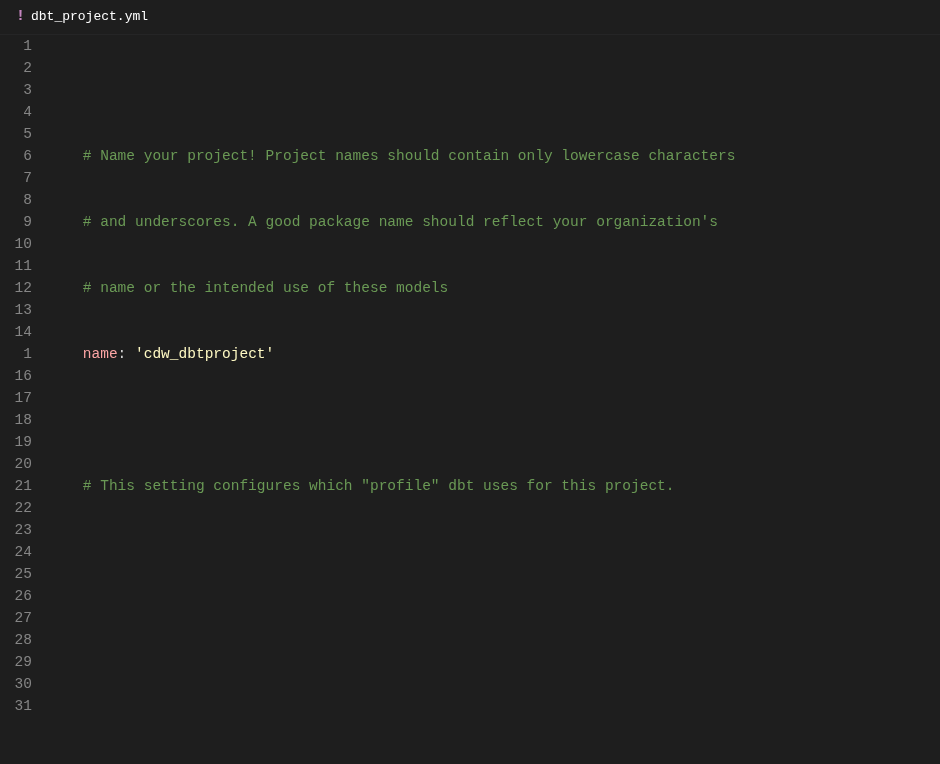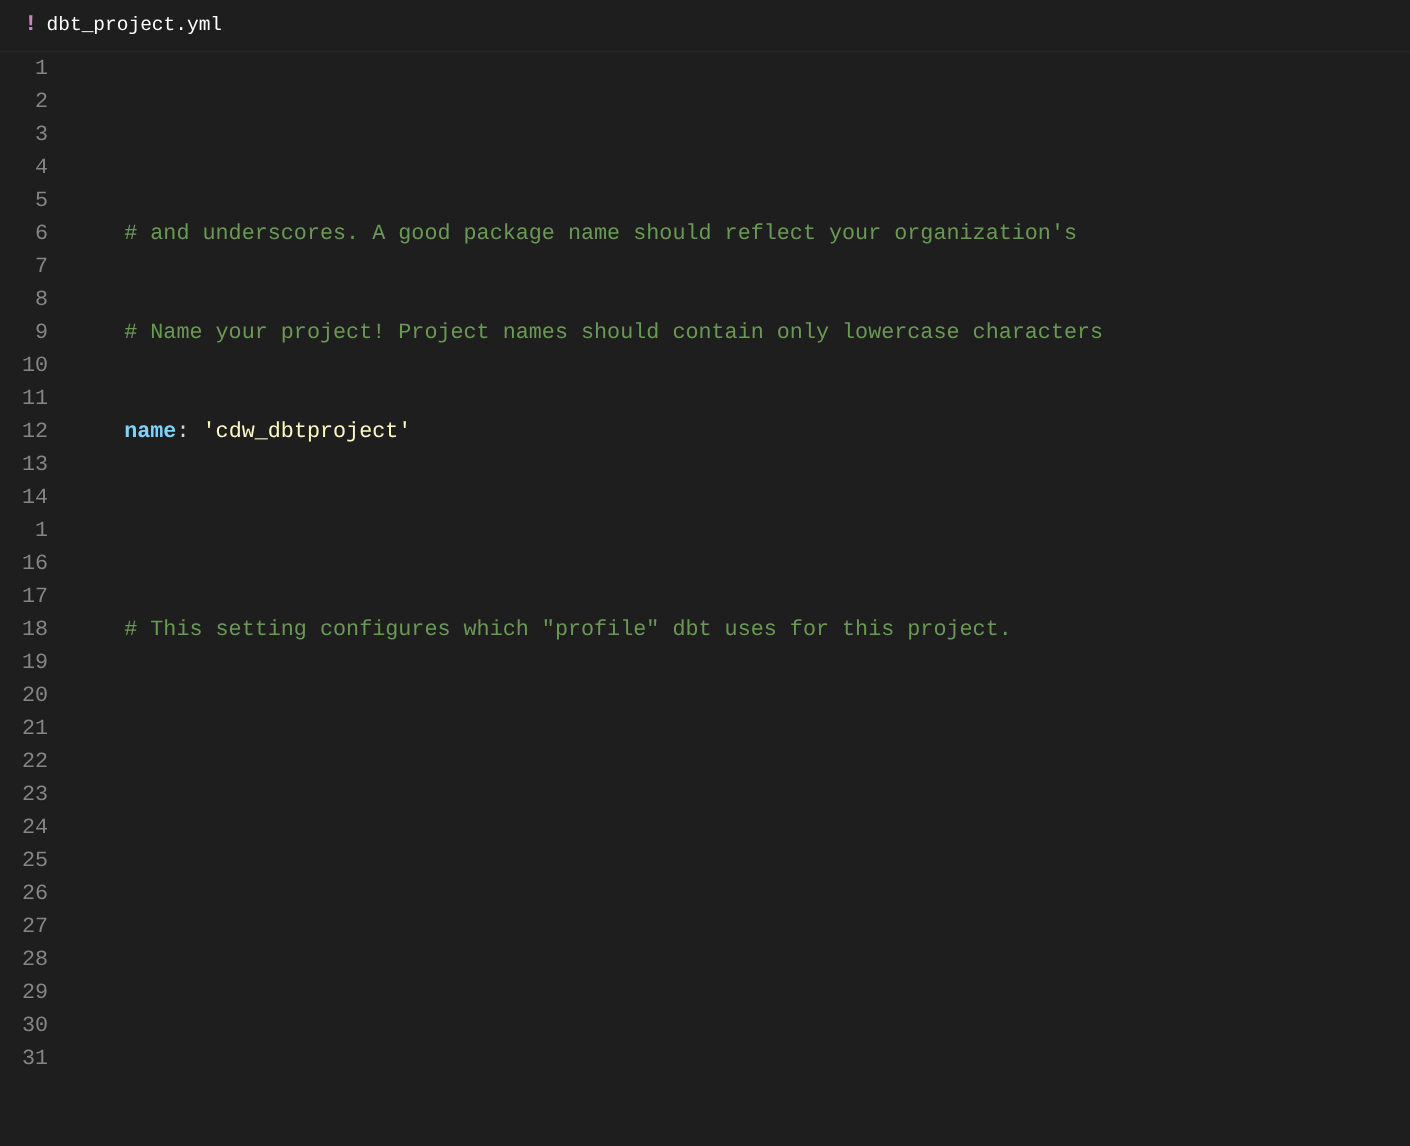--- a/index.html
+++ b/index.html
@@ -43,21 +43,21 @@
     user-select: none;
   }
   .gutter div { height: 22px; }
   .code {
     flex: 1;
     white-space: pre;
   }
   .line { height: 22px; }
   .indent { padding-left: 4ch; }
   .comment { color: #6a9955; }
-  .key { color: #7dd3fc; font-weight: bold; }
+  .key { color: #fca5a5; }
   .string { color: #fef9c3; }
   .number { color: #b5cea8; }
   .punct { color: #d4d4d4; }
 </style>
 </head>
 <body>
 
 <div class="tab-bar">
   <div class="tab">
     <span class="tab-icon">!</span>
@@ -95,22 +95,23 @@
     <div>26</div>
     <div>27</div>
     <div>28</div>
     <div>29</div>
     <div>30</div>
     <div>31</div>
   </div>
 
   <div class="code">
     <div class="line"></div>
+    <div class="line indent"><span class="comment"># Name your project! Project names should contain only lowercase characters</span></div>
     <div class="line indent"><span class="comment"># and underscores. A good package name should reflect your organization's</span></div>
-    <div class="line indent"><span class="comment"># Name your project! Project names should contain only lowercase characters</span></div>
+    <div class="line indent"><span class="comment"># name or the intended use of these models</span></div>
     <div class="line indent"><span class="key">name</span><span class="punct">:</span> <span class="string">'cdw_dbtproject'</span></div>
     <div class="line"></div>
     <div class="line indent"><span class="comment"># This setting configures which "profile" dbt uses for this project.</span></div>
     <div class="line"></div>
     
     
     
     
     
     

